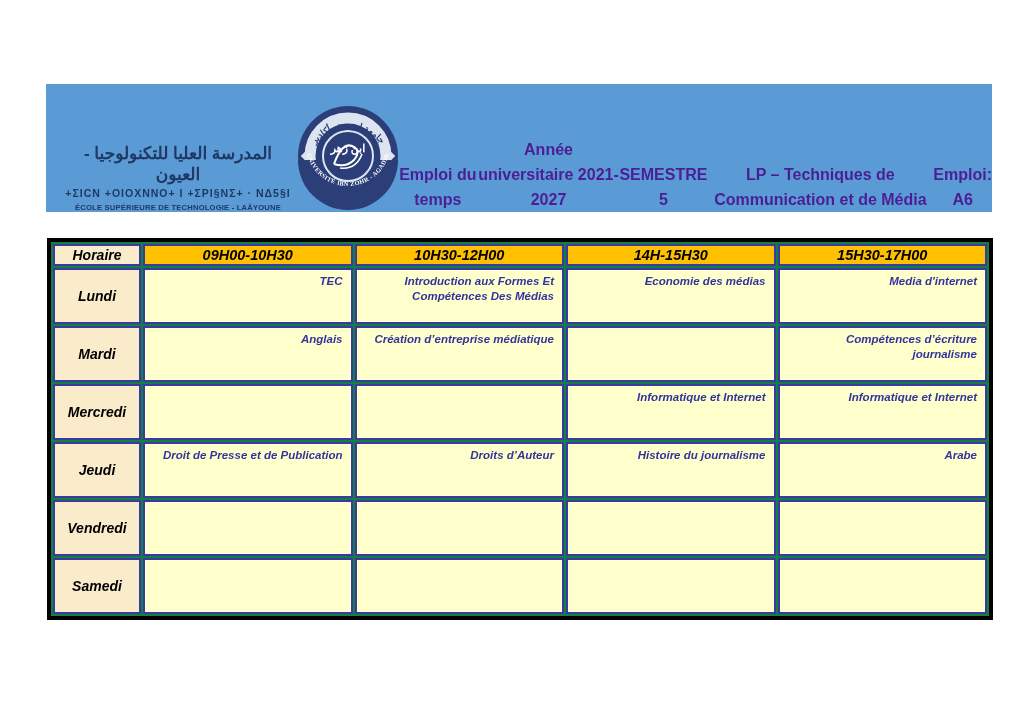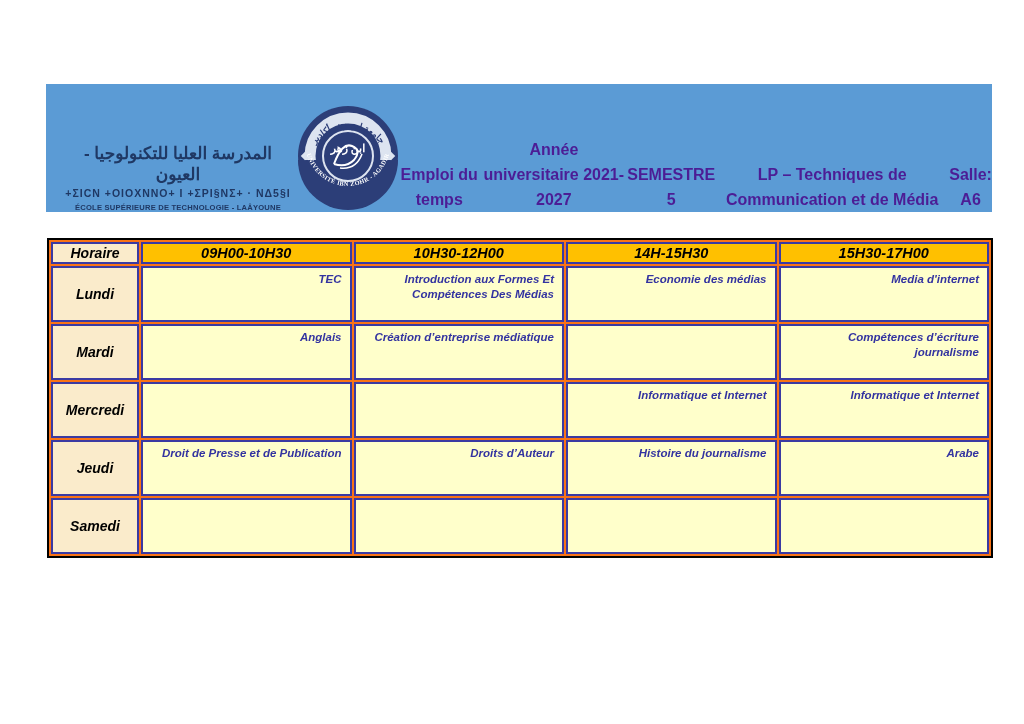--- a/index.html
+++ b/index.html
@@ -25,21 +25,21 @@
   .logo-french{font-size:7.6px;font-weight:bold;letter-spacing:0.2px;margin-top:2px;white-space:nowrap;}
   .seal-wrap{width:100px;height:112px;margin-left:2px;font-family:Liberation Serif, serif;}
   .titles{
     flex:1;display:flex;flex-direction:row;justify-content:center;align-items:flex-end;
     color:#4c1d95;font-weight:bold;font-size:16px;line-height:25px;text-align:center;
   }
   
   table.timetable{
     position:absolute;left:47px;top:238px;width:946px;
     border-collapse:separate;border-spacing:2px;
-    background:#f97316;border:2px solid #000000;
+    background:#15803d;border:4px solid #000000;
     table-layout:fixed;
   }
   .timetable th,.timetable td{
     border:2px solid #3a3aa3;box-sizing:border-box;
     overflow:hidden;
   }
   .corner-cell,.day-cell{
     background:#faebcb;color:#000000;
     font-weight:bold;font-style:italic;font-size:14px;
     text-align:center;vertical-align:middle;
@@ -88,21 +88,21 @@
           <textPath href="#sealBottomArc" startOffset="50%" text-anchor="middle">UNIVERSITÉ IBN ZOHR - AGADIR</textPath>
         </text>
       </svg>
     </div>
   </div>
   <div class="titles">
     <div>Emploi du temps</div>
     <div>Année universitaire 2021-2027</div>
     <div>SEMESTRE 5</div>
     <div>LP – Techniques de Communication et de Média</div>
-    <div>Salle: A6</div>
+    <div>Emploi: A6</div>
   </div>
 </div>
 
 <table class="timetable">
   <colgroup>
     <col style="width:88px">
     <col>
       <col>
       <col>
       <col>
@@ -139,20 +139,27 @@
       <td class="course-cell">Informatique et Internet</td>
     </tr>
     <tr>
       <td class="day-cell">Jeudi</td>
       <td class="course-cell">Droit de Presse et de Publication</td>
       <td class="course-cell">Droits d’Auteur</td>
       <td class="course-cell">Histoire du journalisme</td>
       <td class="course-cell">Arabe</td>
     </tr>
     <tr>
+      <td class="day-cell">Vendredi</td>
+      <td class="course-cell"></td>
+      <td class="course-cell"></td>
+      <td class="course-cell"></td>
+      <td class="course-cell"></td>
+    </tr>
+    <tr>
       <td class="day-cell">Samedi</td>
       <td class="course-cell"></td>
       <td class="course-cell"></td>
       <td class="course-cell"></td>
       <td class="course-cell"></td>
     </tr>
   </tbody>
 </table>
 
 </body></html>

